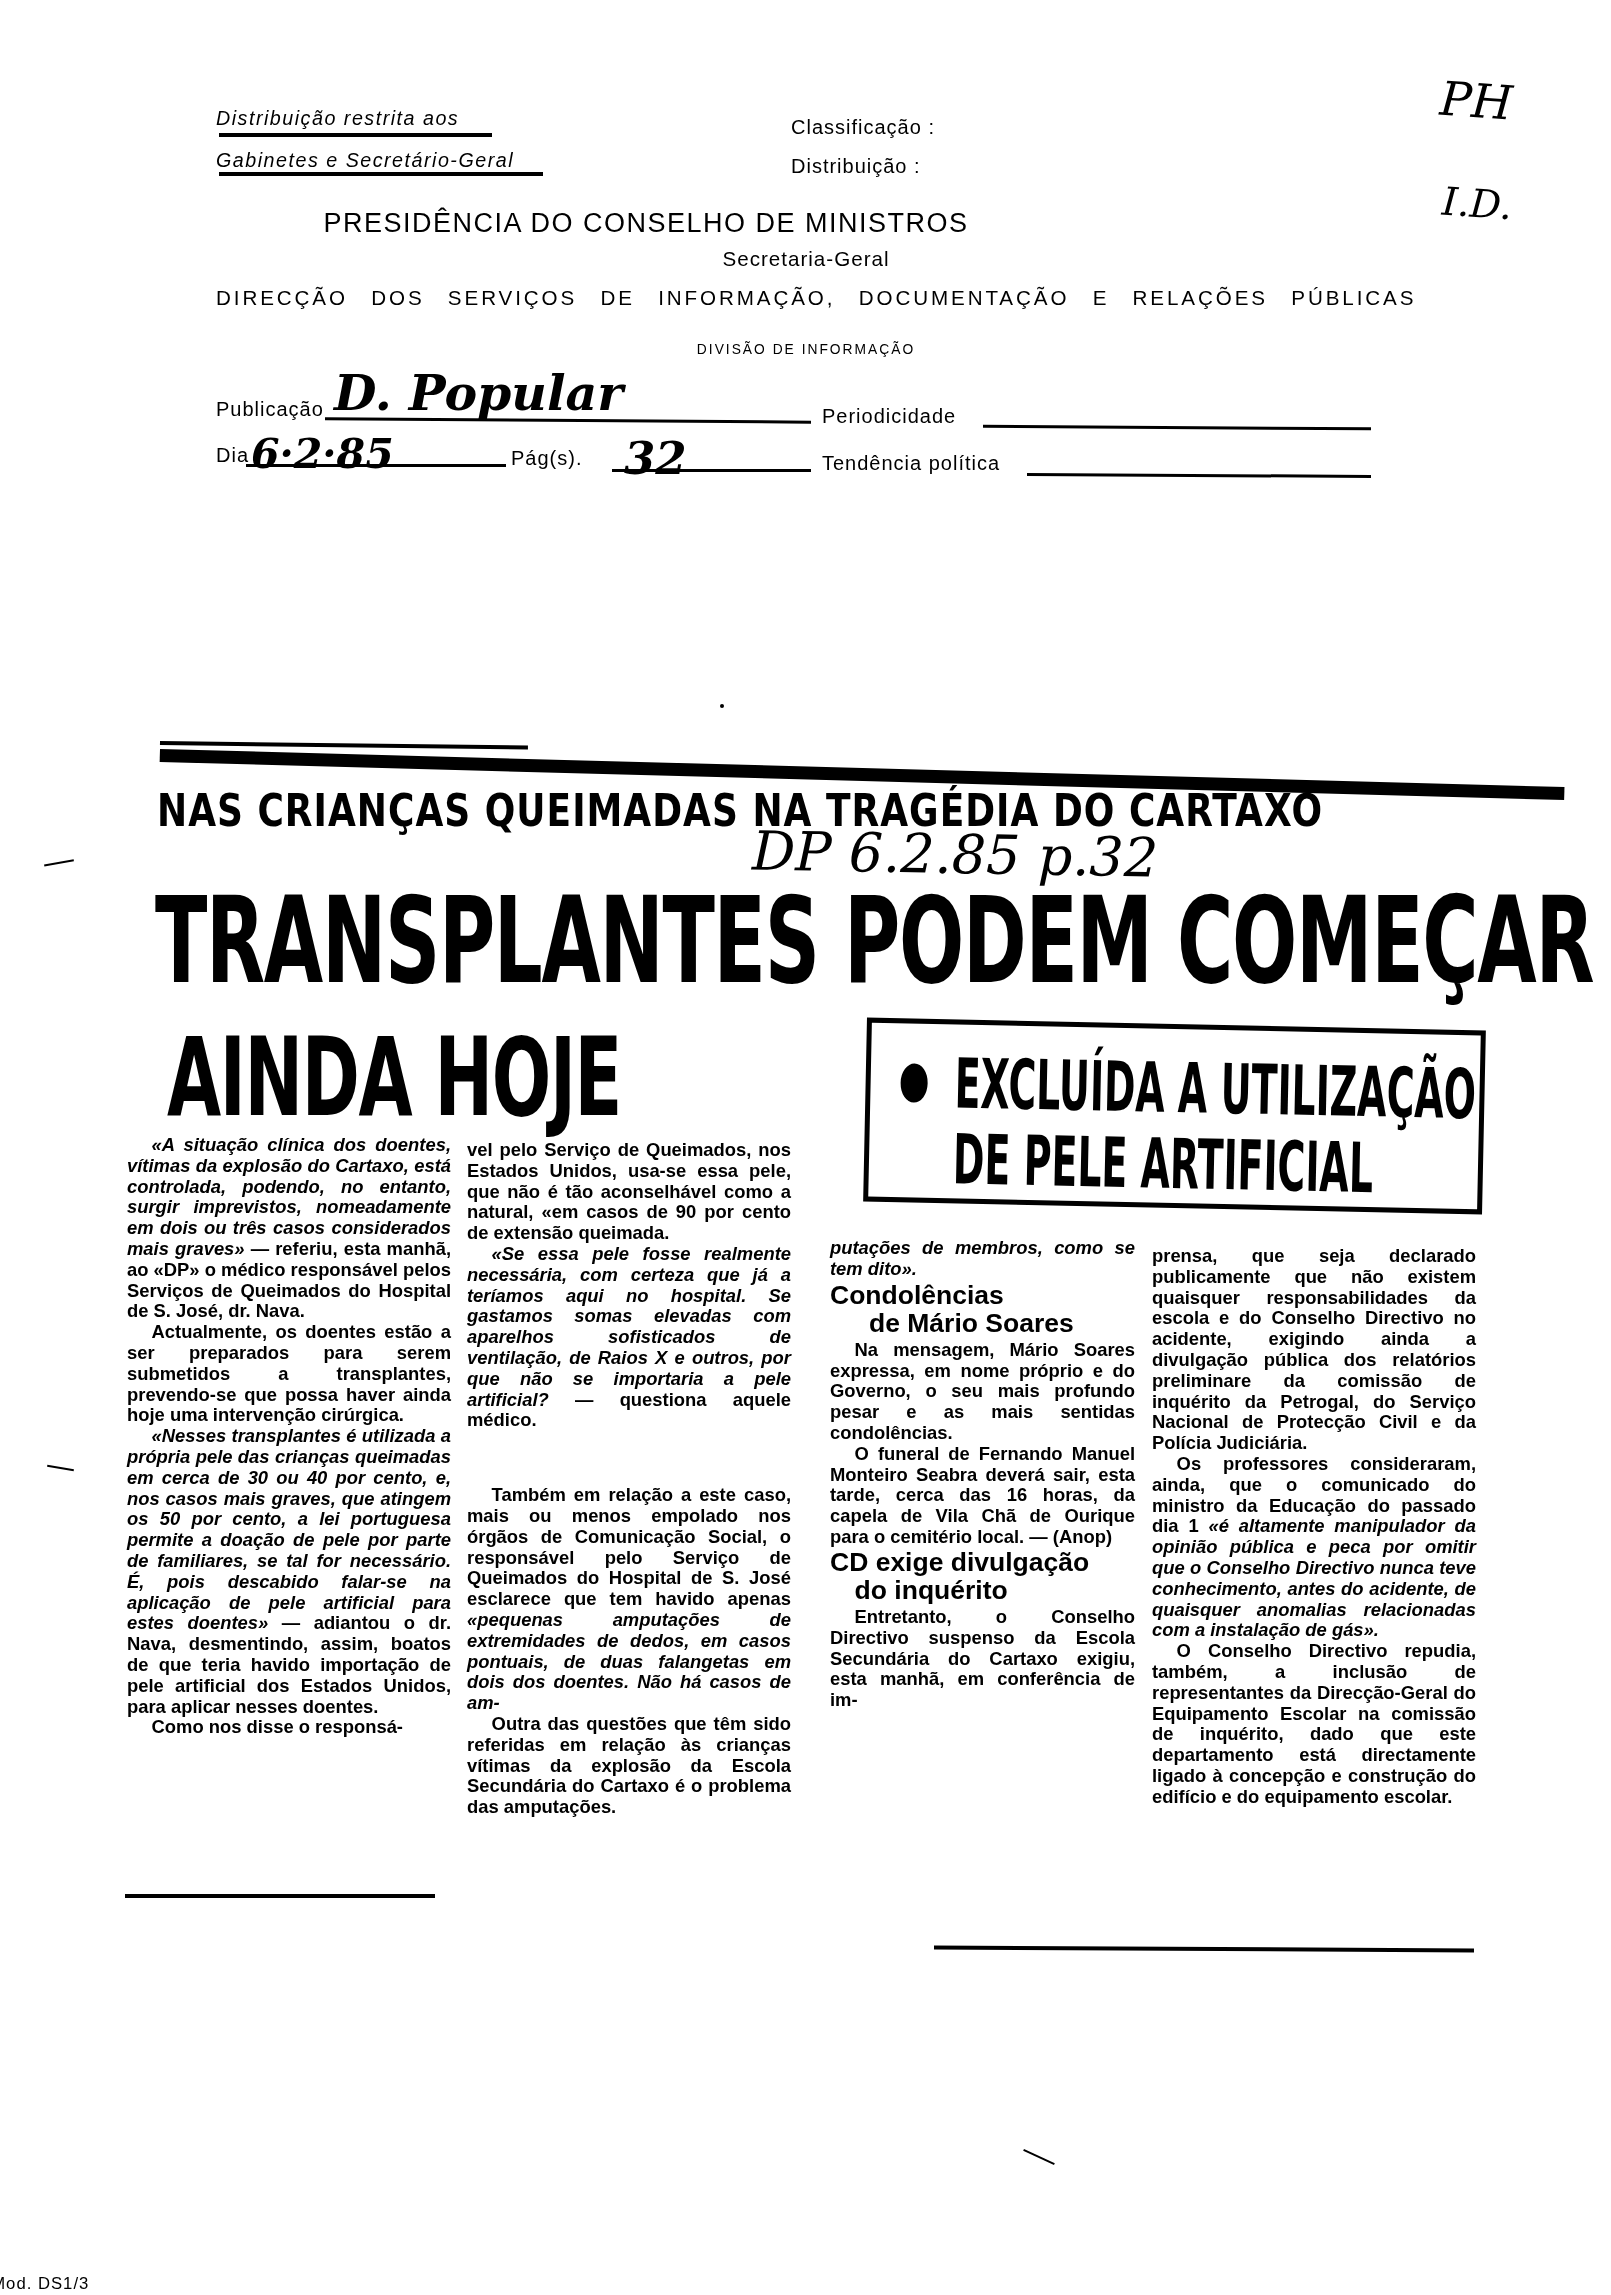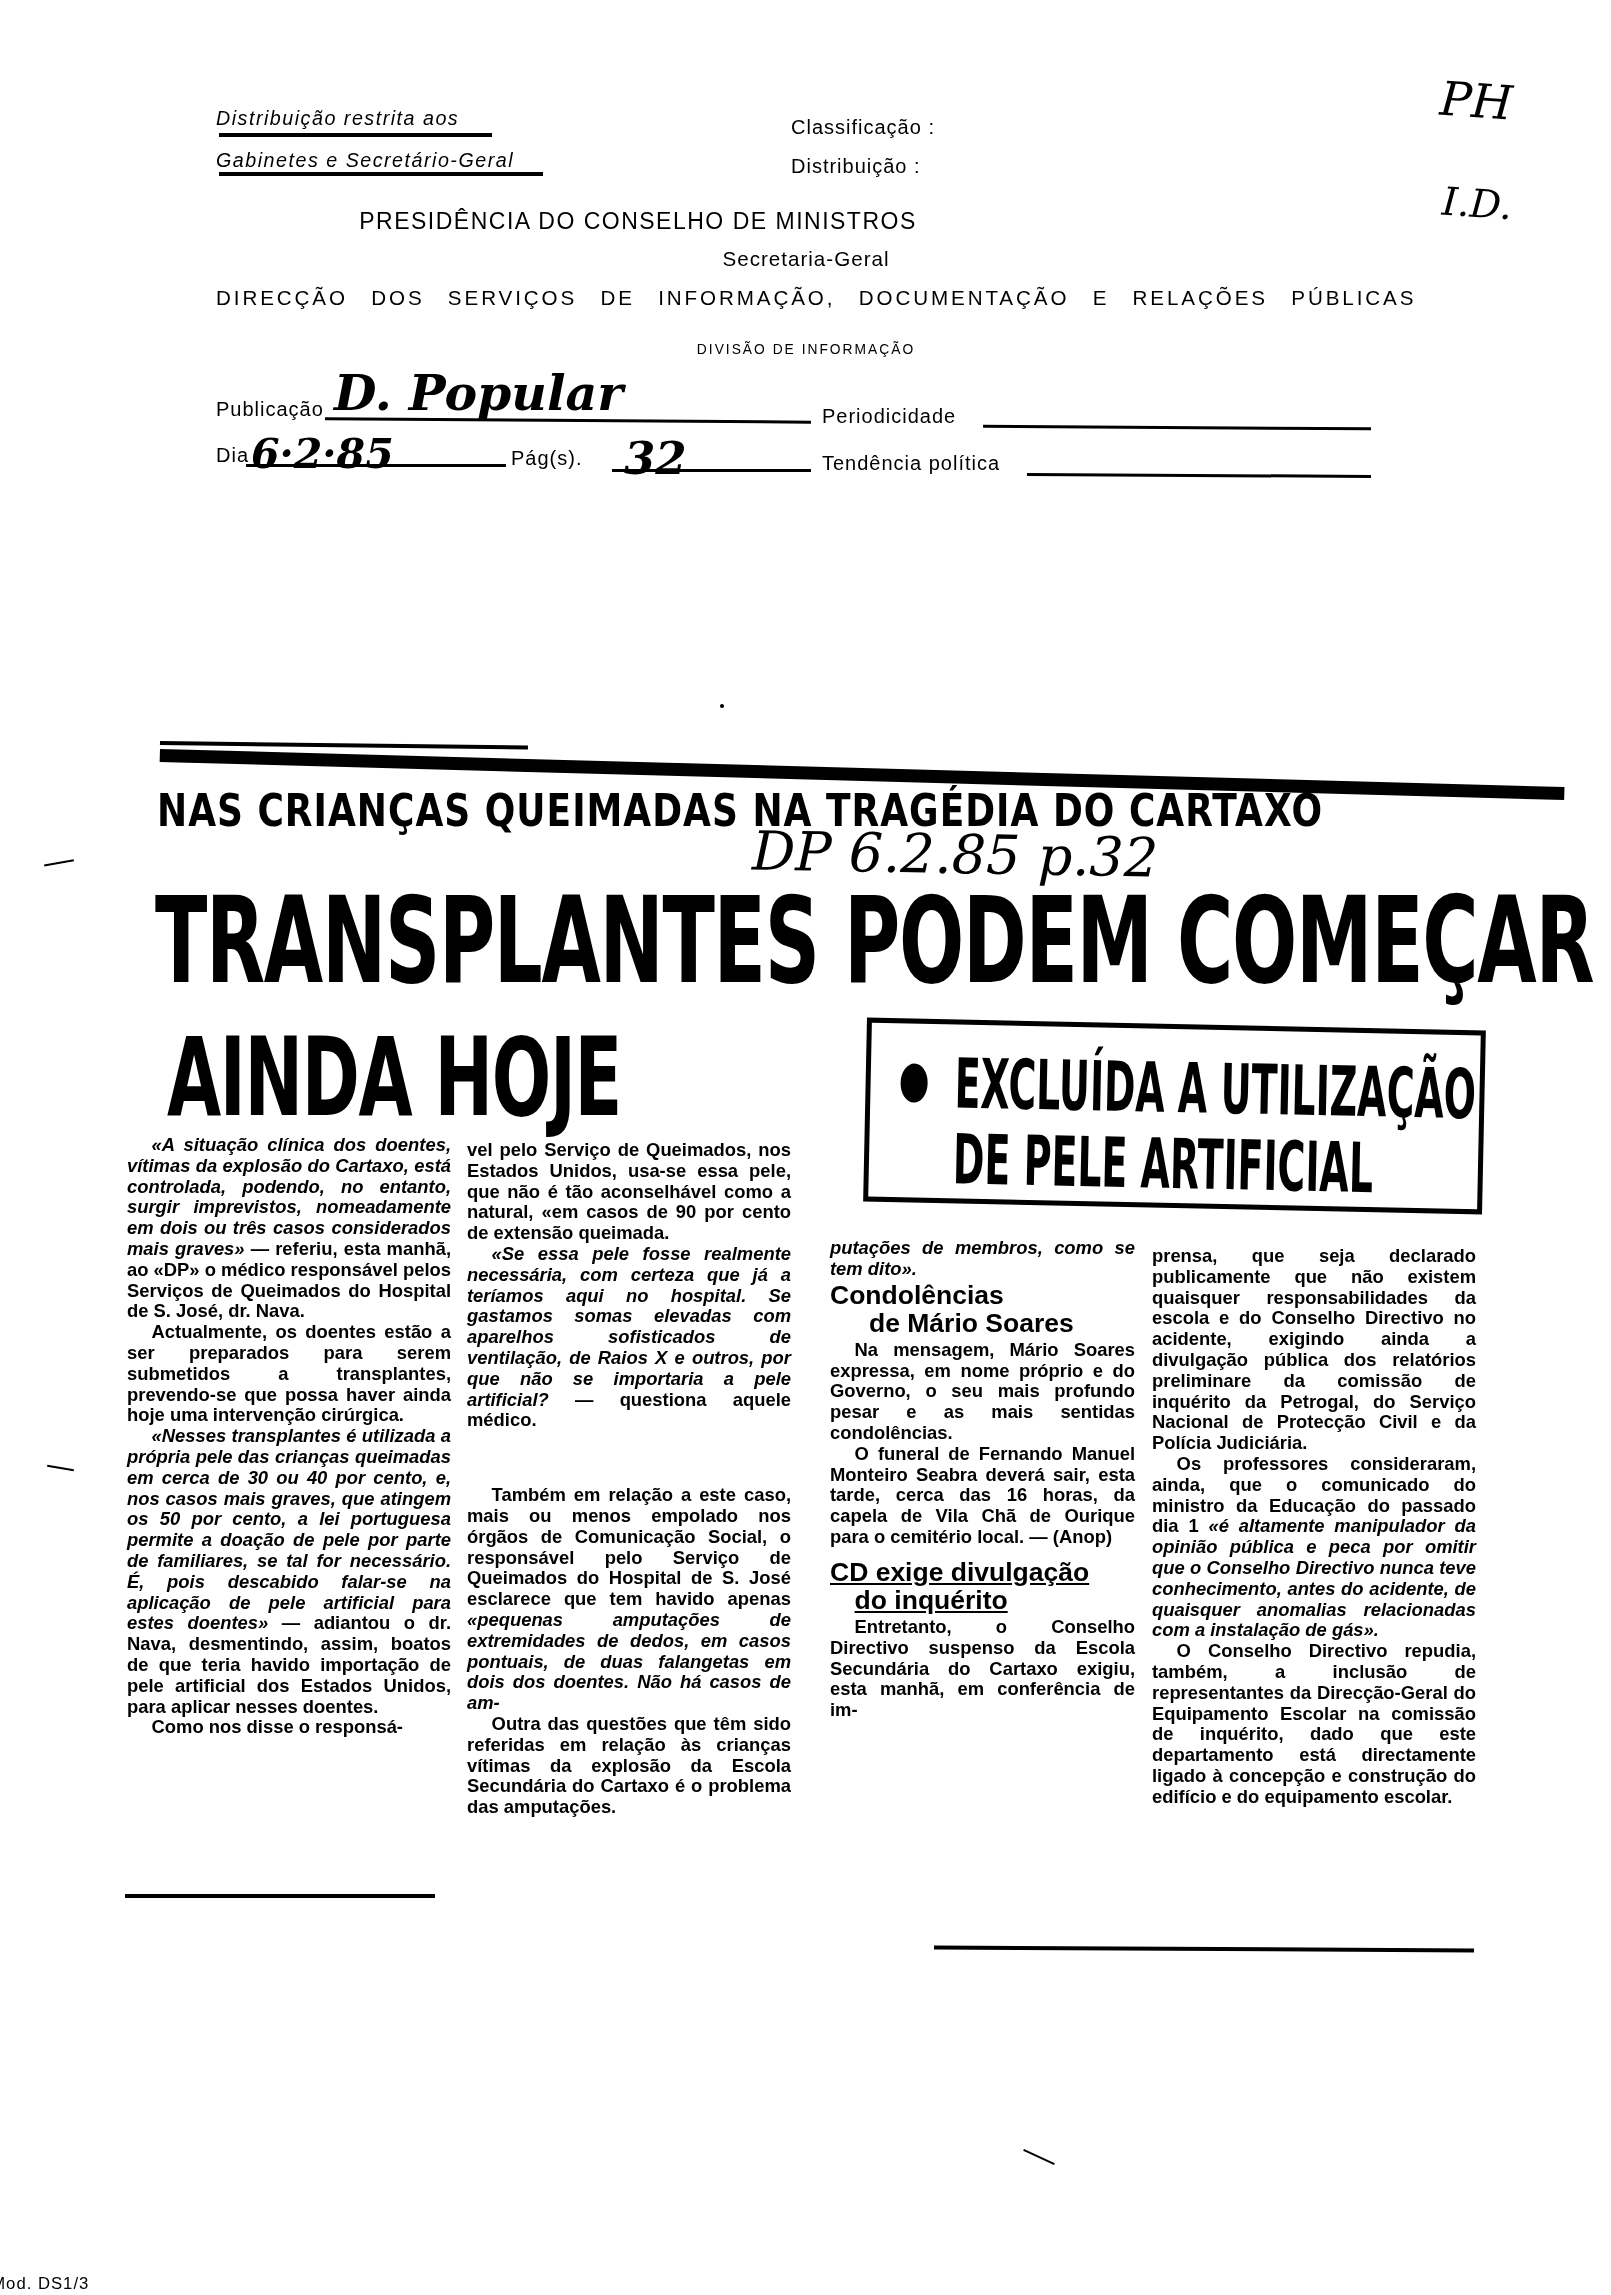--- a/index.html
+++ b/index.html
@@ -9,21 +9,21 @@
   }
   .abs { position: absolute; }
 
   
   .dist-restrita {
     left: 216px; top: 109px; font-family: "Liberation Sans", sans-serif;
     font-style: italic; font-size: 19.7px; letter-spacing: 1.5px; line-height: 1;
   }
   .dist-rule { height: 3.9px; background: #000; }
   .field-label { font-size: 20px; letter-spacing: 1px; line-height: 1; }
-  .title-main { font-size: 23px; letter-spacing: 1.5px; left: 0; width: 1276px; text-align: center; }
+  .title-main { font-size: 27px; letter-spacing: 1.5px; left: 8px; width: 1276px; text-align: center; }
   .title-sub { font-size: 20.6px; letter-spacing: 1px; left: 0; width: 1612px; text-align: center; }
   .title-dir { font-size: 20.6px; letter-spacing: 2.9px; word-spacing: 14.7px; }
   .title-div { font-size: 13.8px; letter-spacing: 2px; left: 0; width: 1612px; text-align: center; }
   .hand { font-family: "DejaVu Serif", serif; font-style: italic; font-weight: bold; }
   .form-line { height: 2.9px; background: #000; }
 
   .margin-note {
     font-family: "DejaVu Serif", serif; font-style: italic; font-size: 47px; line-height: 1.15;
     transform: rotate(4deg);
   }
@@ -138,21 +138,21 @@
 </div>
 
 <div class="abs col" style="left:830px; top:1238px; width:305px;">
   <p class="noindent it">putações de membros, como se tem dito».</p>
   <div class="subhead">
     <div>Condolências</div>
     <div class="l2">de Mário Soares</div>
   </div>
   <p>Na mensagem, Mário Soares expressa, em nome próprio e do Governo, o seu mais profundo pesar e as mais sentidas condolências.</p>
   <p>O funeral de Fernando Manuel Monteiro Seabra deverá sair, esta tarde, cerca das 16 horas, da capela de Vila Chã de Ourique para o cemitério local. — (Anop)</p>
-  <div class="subhead" style="margin-top:10px;text-decoration:underline;">
+  <div class="subhead" style="margin-top:0;">
     <div>CD exige divulgação</div>
     <div class="l2" style="padding-left:24.6px;">do inquérito</div>
   </div>
   <p>Entretanto, o Conselho Directivo suspenso da Escola Secundária do Cartaxo exigiu, esta manhã, em conferência de im-</p>
 </div>
 
 <div class="abs col" style="left:1152px; top:1246px; width:324px;">
   <p class="noindent">prensa, que seja declarado publicamente que não existem quaisquer responsabilidades da escola e do Conselho Directivo no acidente, exigindo ainda a divulgação pública dos relatórios preliminare da comissão de inquérito da Petrogal, do Serviço Nacional de Protecção Civil e da Polícia Judiciária.</p>
   <p><span>Os professores consideraram, ainda, que o comunicado do ministro da Educação do passado dia 1 </span><span class="it">«é altamente manipulador da opinião pública e peca por omitir que o Conselho Directivo nunca teve conhecimento, antes do acidente, de quaisquer anomalias relacionadas com a instalação de gás».</span></p>
   <p>O Conselho Directivo repudia, também, a inclusão de representantes da Direcção-Geral do Equipamento Escolar na comissão de inquérito, dado que este departamento está directamente ligado à concepção e construção do edifício e do equipamento escolar.</p>

